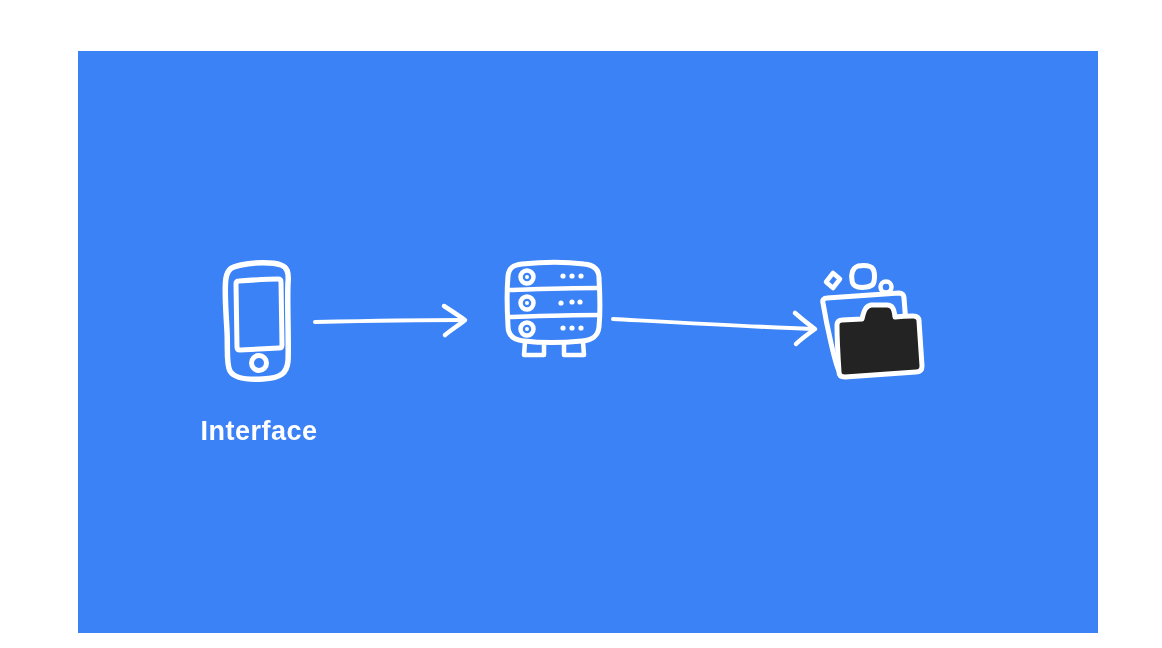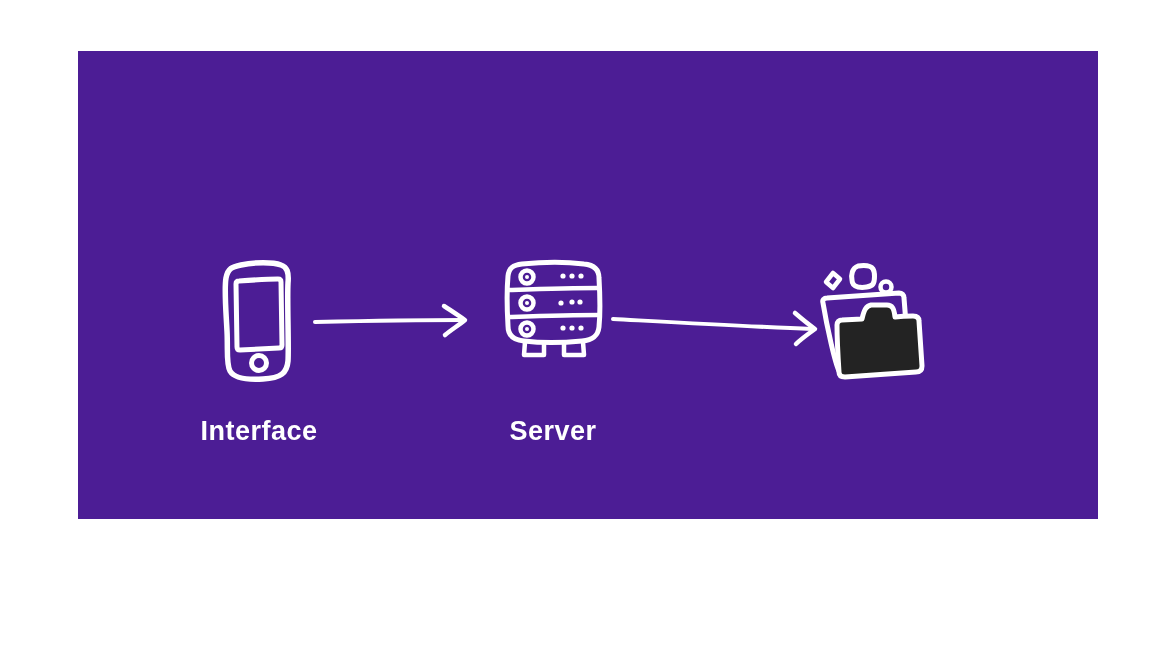--- a/index.html
+++ b/index.html
@@ -9,22 +9,22 @@
     height: 648px;
     background: #ffffff;
     font-family: "Liberation Sans", "DejaVu Sans", sans-serif;
     overflow: hidden;
   }
   .canvas {
     position: absolute;
     left: 78px;
     top: 51px;
     width: 1020px;
-    height: 468px;
-    background: #4c1d95;
+    height: 582px;
+    background: #3b82f6;
   }
   .node {
     position: absolute;
     width: 220px;
     top: 206px;
     height: 200px;
     text-align: center;
   }
   .node svg { display: block; margin: 0 auto; }
   .node-label {
@@ -100,21 +100,20 @@
       <circle class="fill-w" cx="81" cy="19" r="2.6"></circle>
       <circle class="fill-w" cx="61" cy="46" r="2.6"></circle>
       <circle class="fill-w" cx="72" cy="45" r="2.6"></circle>
       <circle class="fill-w" cx="80" cy="45" r="2.6"></circle>
       <circle class="fill-w" cx="63" cy="71" r="2.6"></circle>
       <circle class="fill-w" cx="72" cy="71" r="2.6"></circle>
       <circle class="fill-w" cx="81" cy="71" r="2.6"></circle>
       <path class="stroke" stroke-width="4.5" d="M 25,85 L 24,98 L 44,98 L 44,86"></path>
       <path class="stroke" stroke-width="4.5" d="M 64,86 L 64,98 L 84,98 L 83,85"></path>
     </svg>
-    <div class="node-label">Server</div>
   </div>
 
   <svg class="arrow arrow-2" width="215" height="50" viewBox="0 0 215 50">
     <path class="stroke" stroke-width="4" d="M 4,18 C 60,21 150,26 203,28"></path>
     <path class="stroke" stroke-width="4.5" d="M 186,12 C 193,18 199,23 206,28 C 199,33 192,38 187,43"></path>
   </svg>
 
   <div class="node node-database">
     <svg class="icon-folder" width="116" height="132" viewBox="0 0 116 132">
 

